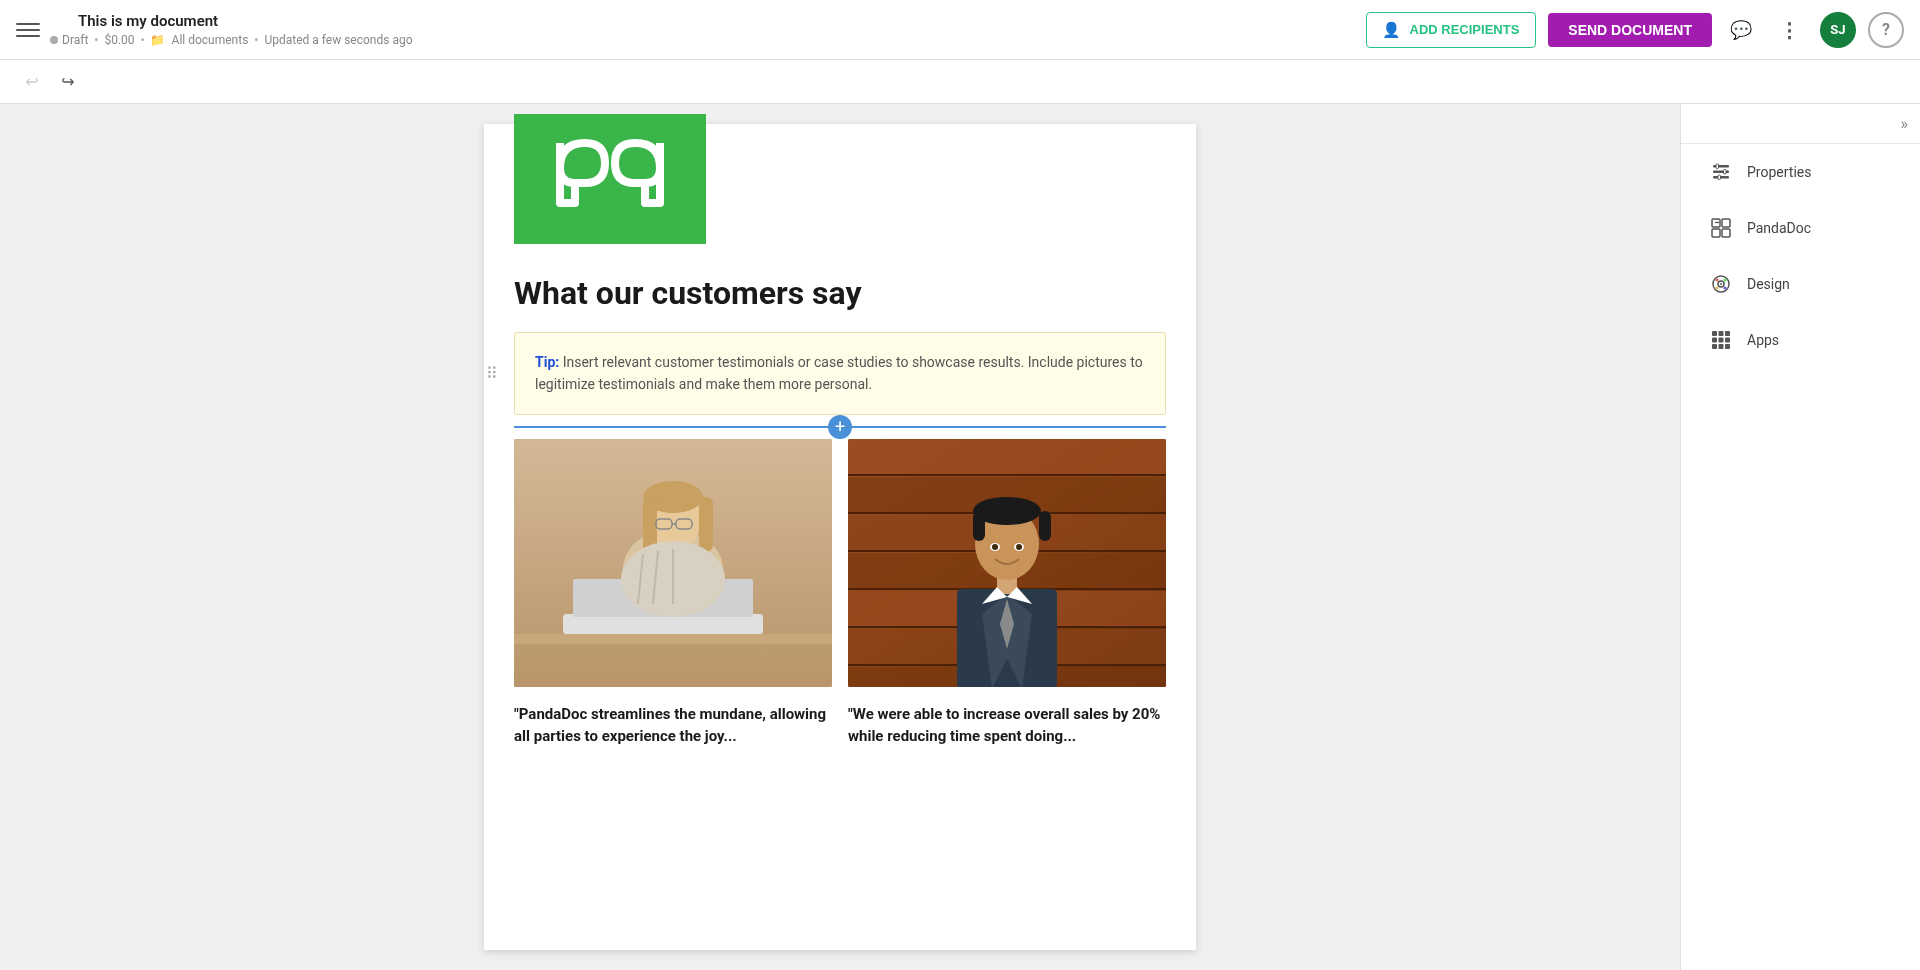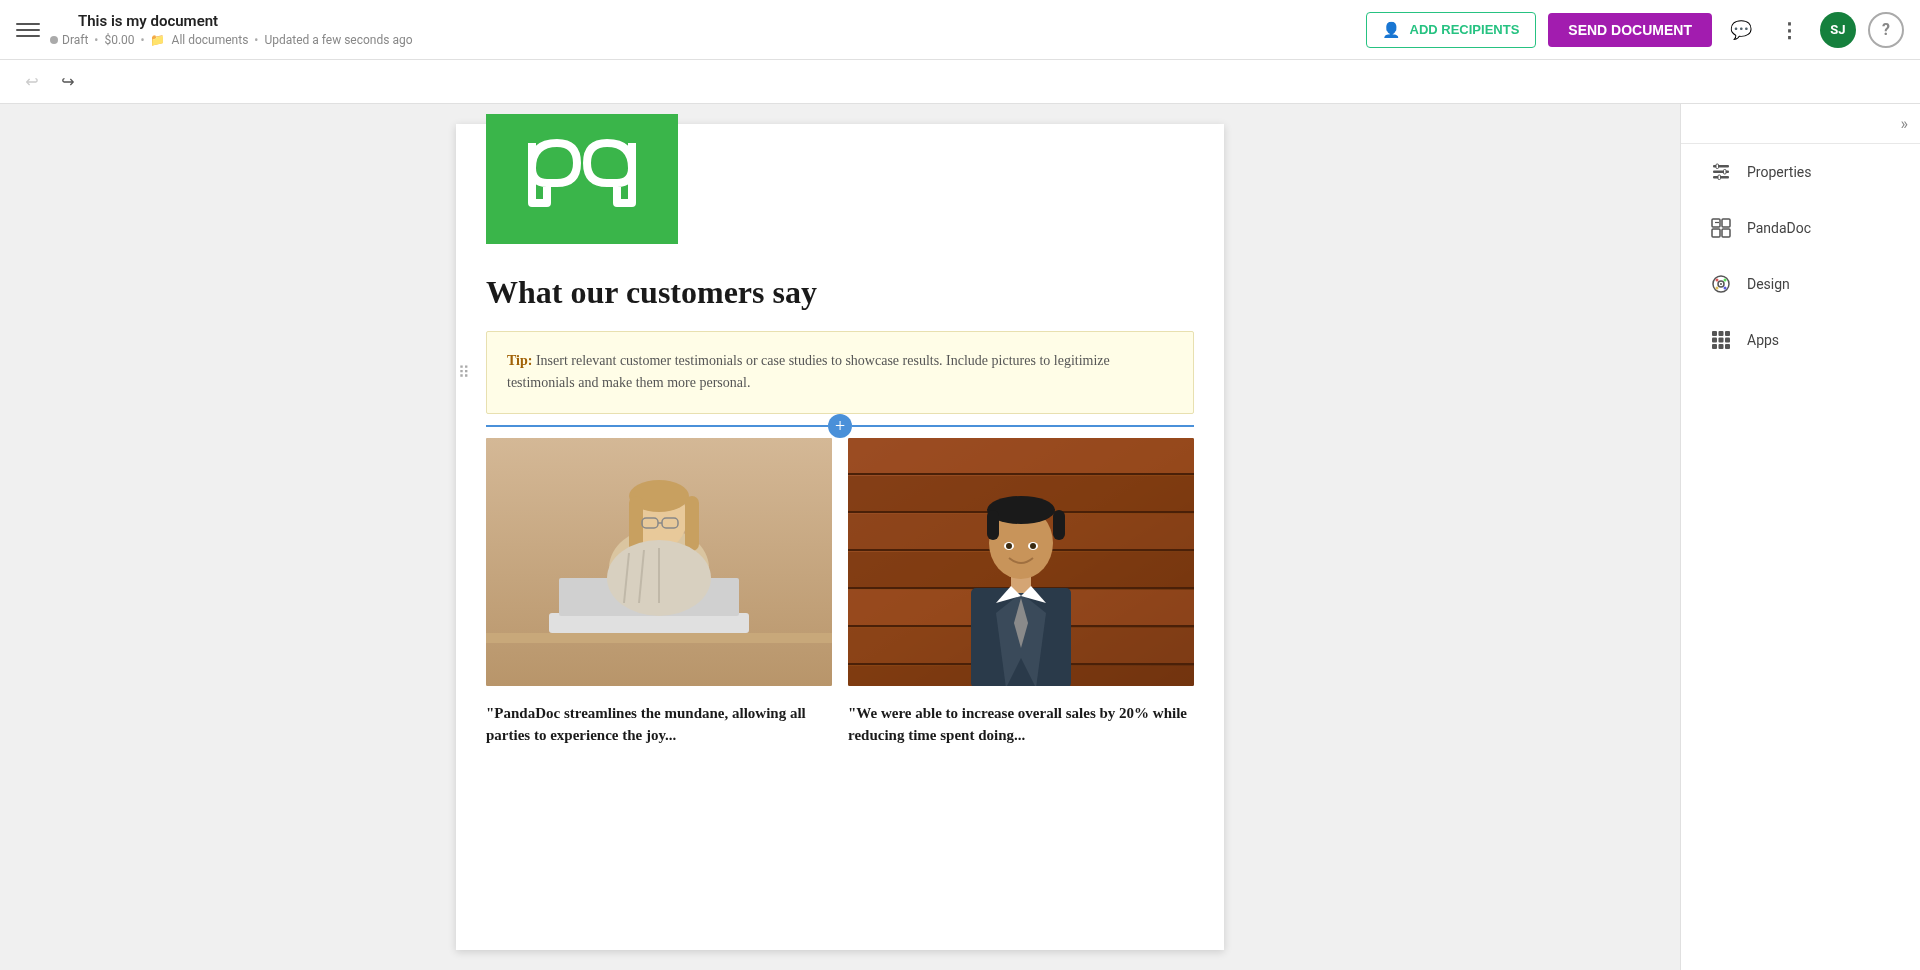--- a/index.html
+++ b/index.html
@@ -177,25 +177,24 @@
       flex: 1;
       background: #f0f0f0;
       overflow-y: auto;
       display: flex;
       justify-content: center;
       padding: 20px 0;
       position: relative;
     }
     .doc-page {
       background: #fff;
-      width: 768px;
+      width: 712px;
       min-height: 800px;
       box-shadow: 0 2px 8px rgba(0,0,0,0.15);
       position: relative;
-      font-family: Liberation Serif, serif;
     }
 
     
     .logo-block {
       background: #3ab54a;
       width: 192px;
       height: 130px;
       margin: 0 0 0 30px;
       margin-top: -10px;
       display: flex;
@@ -228,21 +227,21 @@
       border-radius: 2px;
       padding: 18px 20px;
       margin-bottom: 0;
       position: relative;
     }
     .tip-text {
       font-size: 14px;
       color: #555;
       line-height: 1.6;
     }
-    .tip-text strong { color: #a16207; }
+    .tip-text strong { color: #1d4ed8; }
 
     
     .block-handle {
       position: absolute;
       left: -28px;
       top: 50%;
       transform: translateY(-50%);
       color: #aaa;
       cursor: grab;
       font-size: 16px;

